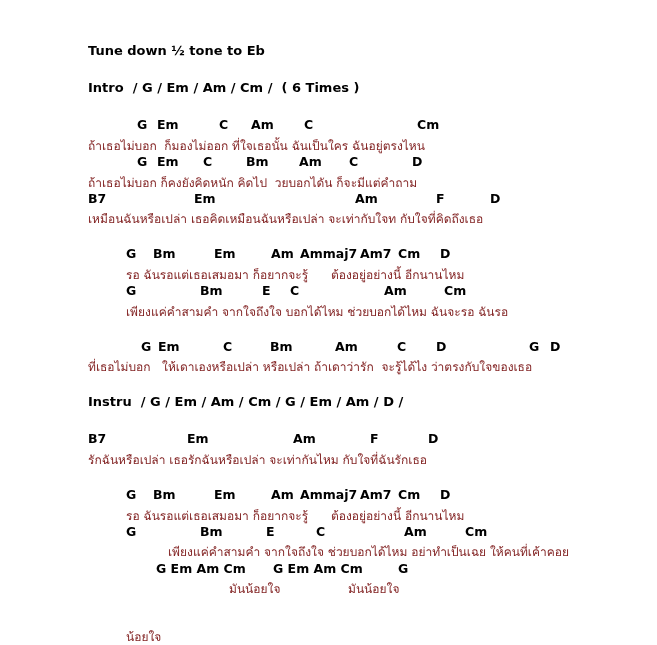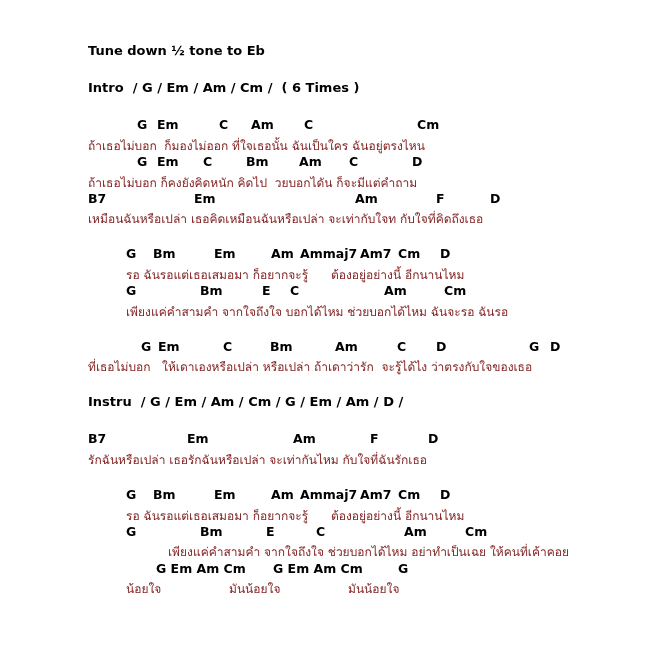--- a/index.html
+++ b/index.html
@@ -122,18 +122,18 @@
       </div>
       <div class="line" style="top: 542px;">
         <span class="lyric" style="left: 136px; margin-left: 32px;">เพียงแค่คำสามคำ จากใจถึงใจ ช่วยบอกได้ไหม อย่าทำเป็นเฉย ให้คนที่เค้าคอย</span>
       </div>
       <div class="line" style="top: 561px;">
         <span class="chord" style="left: 156px;">G Em Am Cm</span>
         <span class="chord" style="left: 273px;">G Em Am Cm</span>
         <span class="chord" style="left: 398px;">G</span>
       </div>
       <div class="line" style="top: 579px;">
-        <span class="lyric" style="left: 126px;">น้อยใจ</span>
+        <span class="lyric" style="left: 126px; margin-top: 48px;">น้อยใจ</span>
         <span class="lyric" style="left: 229px;">มันน้อยใจ</span>
         <span class="lyric" style="left: 348px;">มันน้อยใจ</span>
       </div>
     </div>
 </div>
 
 </body></html>

